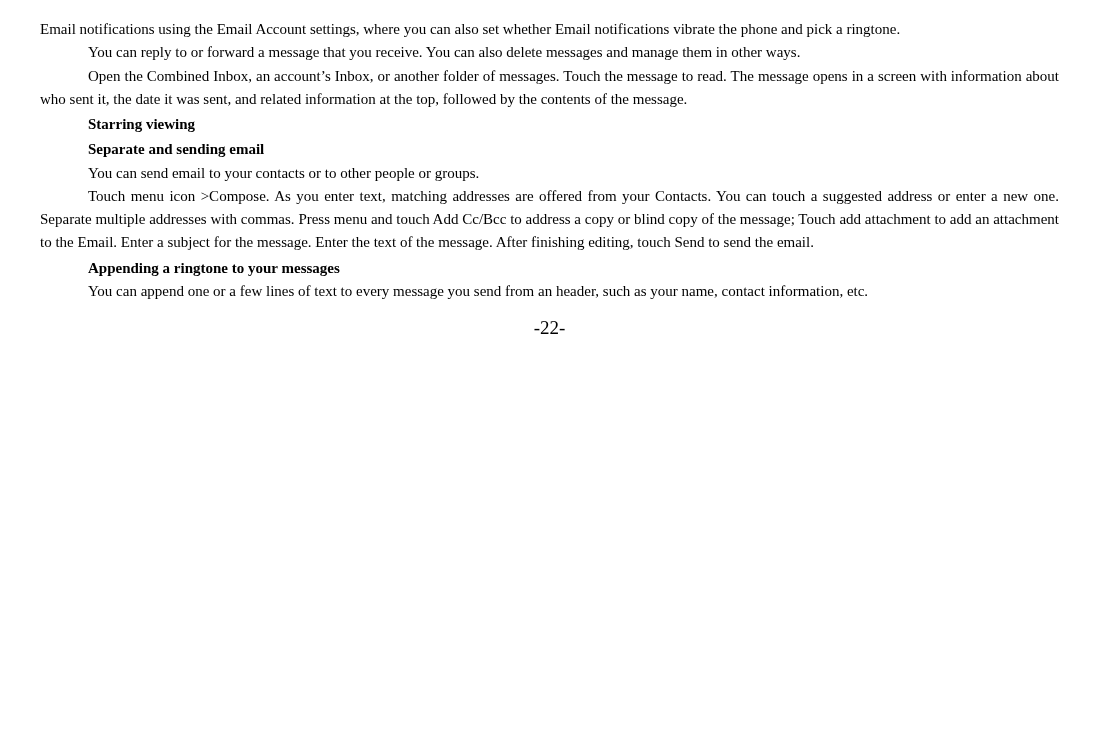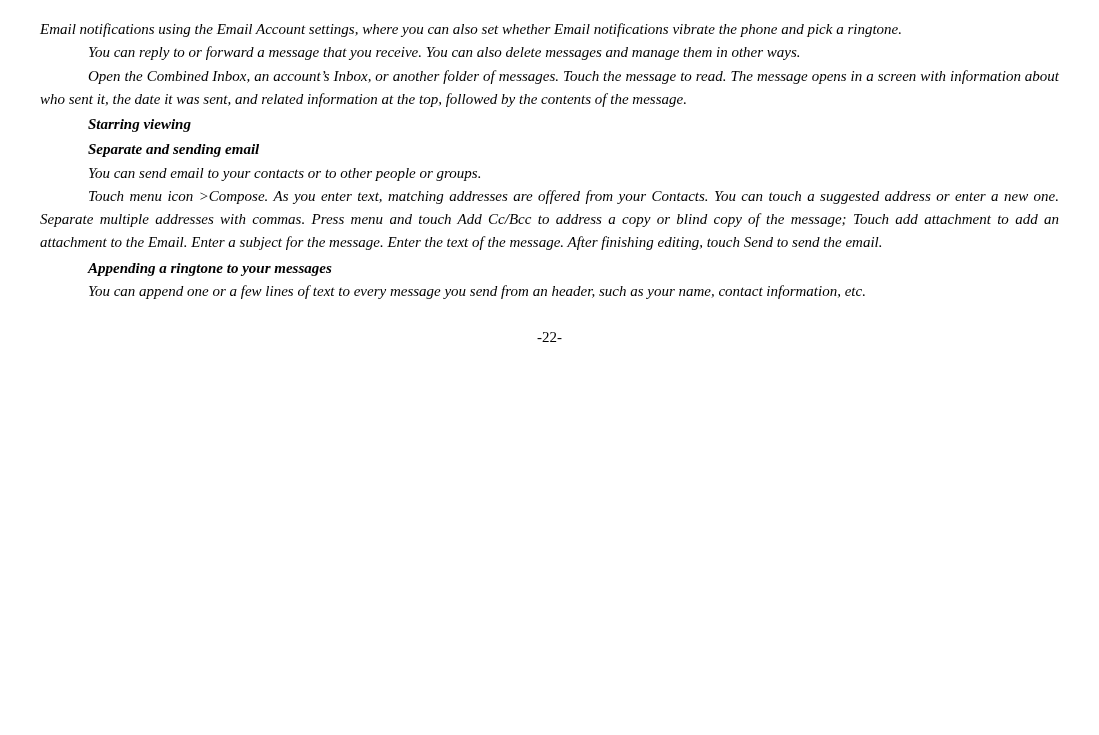--- a/index.html
+++ b/index.html
@@ -14,21 +14,20 @@
       font-size: 15px;
       color: #000000;
       width: 1099px;
       min-height: 735px;
       padding: 18px 40px 18px 40px;
     }
 
     .page-content {
       width: 100%;
       line-height: 1.55;
-      font-style: italic;
     }
 
     p {
       text-align: justify;
       margin-bottom: 0;
       text-indent: 0;
     }
 
     p.indent {
       text-indent: 48px;
@@ -37,22 +36,22 @@
     .section-heading {
       font-weight: bold;
       text-indent: 48px;
       display: block;
       margin-top: 2px;
       margin-bottom: 0;
     }
 
     .page-number {
       text-align: center;
-      margin-top: 26px;
-      font-size: 15px;
+      margin-top: 14px;
+      font-size: 19px;
     }
   </style>
 </head>
 <body>
 
 <div class="page-content">
 
 <p>Email notifications using the Email Account settings, where you can also set whether Email notifications vibrate the phone and pick a ringtone.</p>
     <p class="indent">You can reply to or forward a message that you receive. You can also delete messages and manage them in other ways.</p>
     <p class="indent">Open the Combined Inbox, an account’s Inbox, or another folder of messages. Touch the message to read. The message opens in a screen with information about who sent it, the date it was sent, and related information at the top, followed by the contents of the message.</p>

